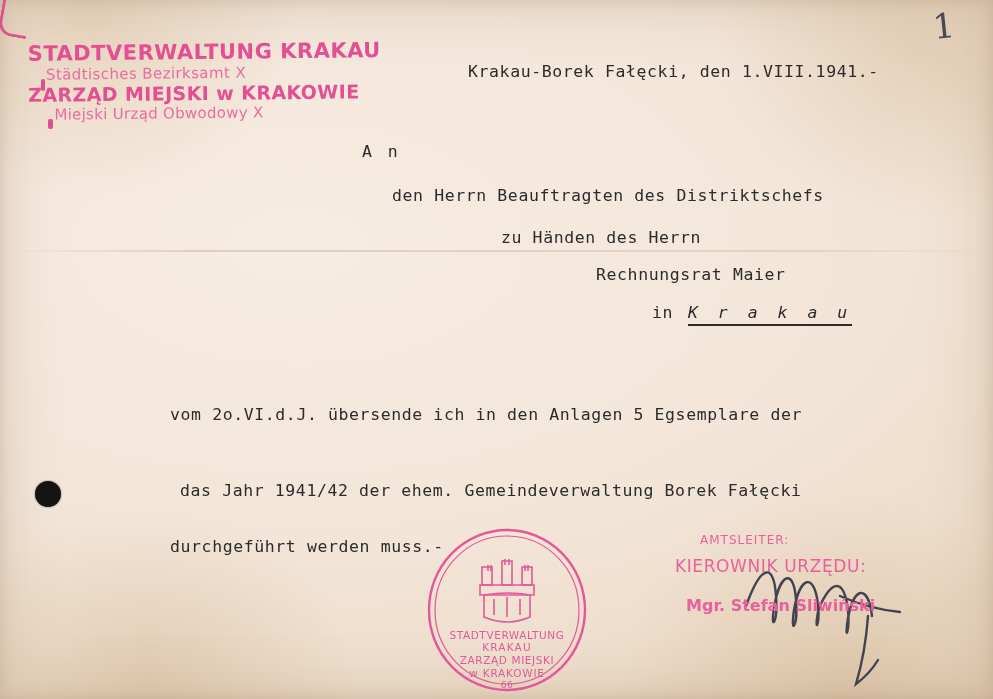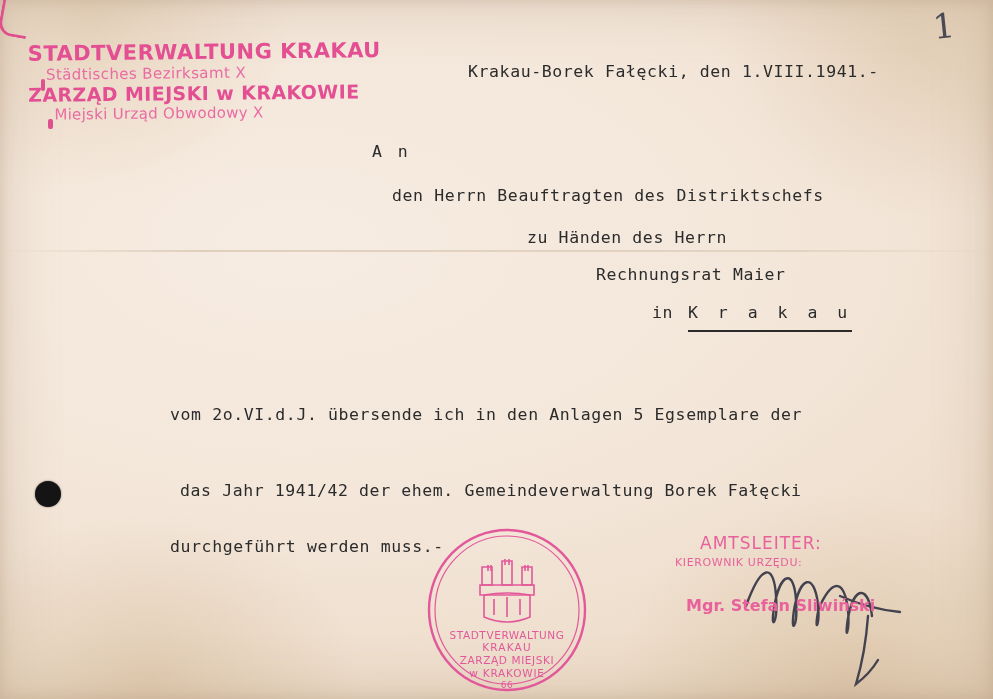--- a/index.html
+++ b/index.html
@@ -118,30 +118,31 @@
   
   .tw {
     position: absolute;
     font-family: "DejaVu Sans Mono", monospace;
     font-size: 16.5px;
     letter-spacing: 0.6px;
     color: #2b2b2b;
     white-space: pre;
   }
   .date-line { left: 452px; top: 62px; margin-left: 16px; }
-  .an-line { left: 362px; top: 142px; letter-spacing: 3px; margin-left: 10px; }
+  .an-line { left: 362px; top: 142px; letter-spacing: 3px; }
   .addr-1 { left: 392px; top: 186px; }
-  .addr-2 { left: 527px; top: 228px; }
+  .addr-2 { left: 501px; top: 228px; }
   .addr-3 { left: 596px; top: 265px; }
   .addr-4 { left: 652px; top: 303px; }
   .addr-city {
     left: 688px; top: 303px;
     letter-spacing: 5px;
     border-bottom: 2px solid #2b2b2b;
-    padding-bottom: 8px;
+    padding-bottom: 2px;
+    font-style: italic;
   }
   .body-1 { left: 282px; top: 367px; }
   .body-2 { left: 170px; top: 405px; }
   .body-3 { left: 170px; top: 443px; }
   .body-4 { left: 180px; top: 481px; }
   .body-5 { left: 170px; top: 537px; }
 
   
   .punch {
     position: absolute;
@@ -165,30 +166,30 @@
     font-family: "DejaVu Sans", sans-serif;
     fill: #e2589a;
   }
 
   
   .sig-label {
     position: absolute;
     left: 700px;
     top: 533px;
     font-family: "DejaVu Sans", sans-serif;
-    font-size: 17px;
+    font-size: 12px;
     letter-spacing: 1px;
     color: #e9619c;
   }
   .sig-label2 {
     position: absolute;
     left: 675px;
     top: 556px;
     font-family: "DejaVu Sans", sans-serif;
-    font-size: 11px;
+    font-size: 17px;
     letter-spacing: 0.6px;
     color: #e9619c;
   }
   .sig-name {
     position: absolute;
     left: 686px;
     top: 596px;
     font-family: "DejaVu Sans", sans-serif;
     font-weight: bold;
     font-size: 16px;

